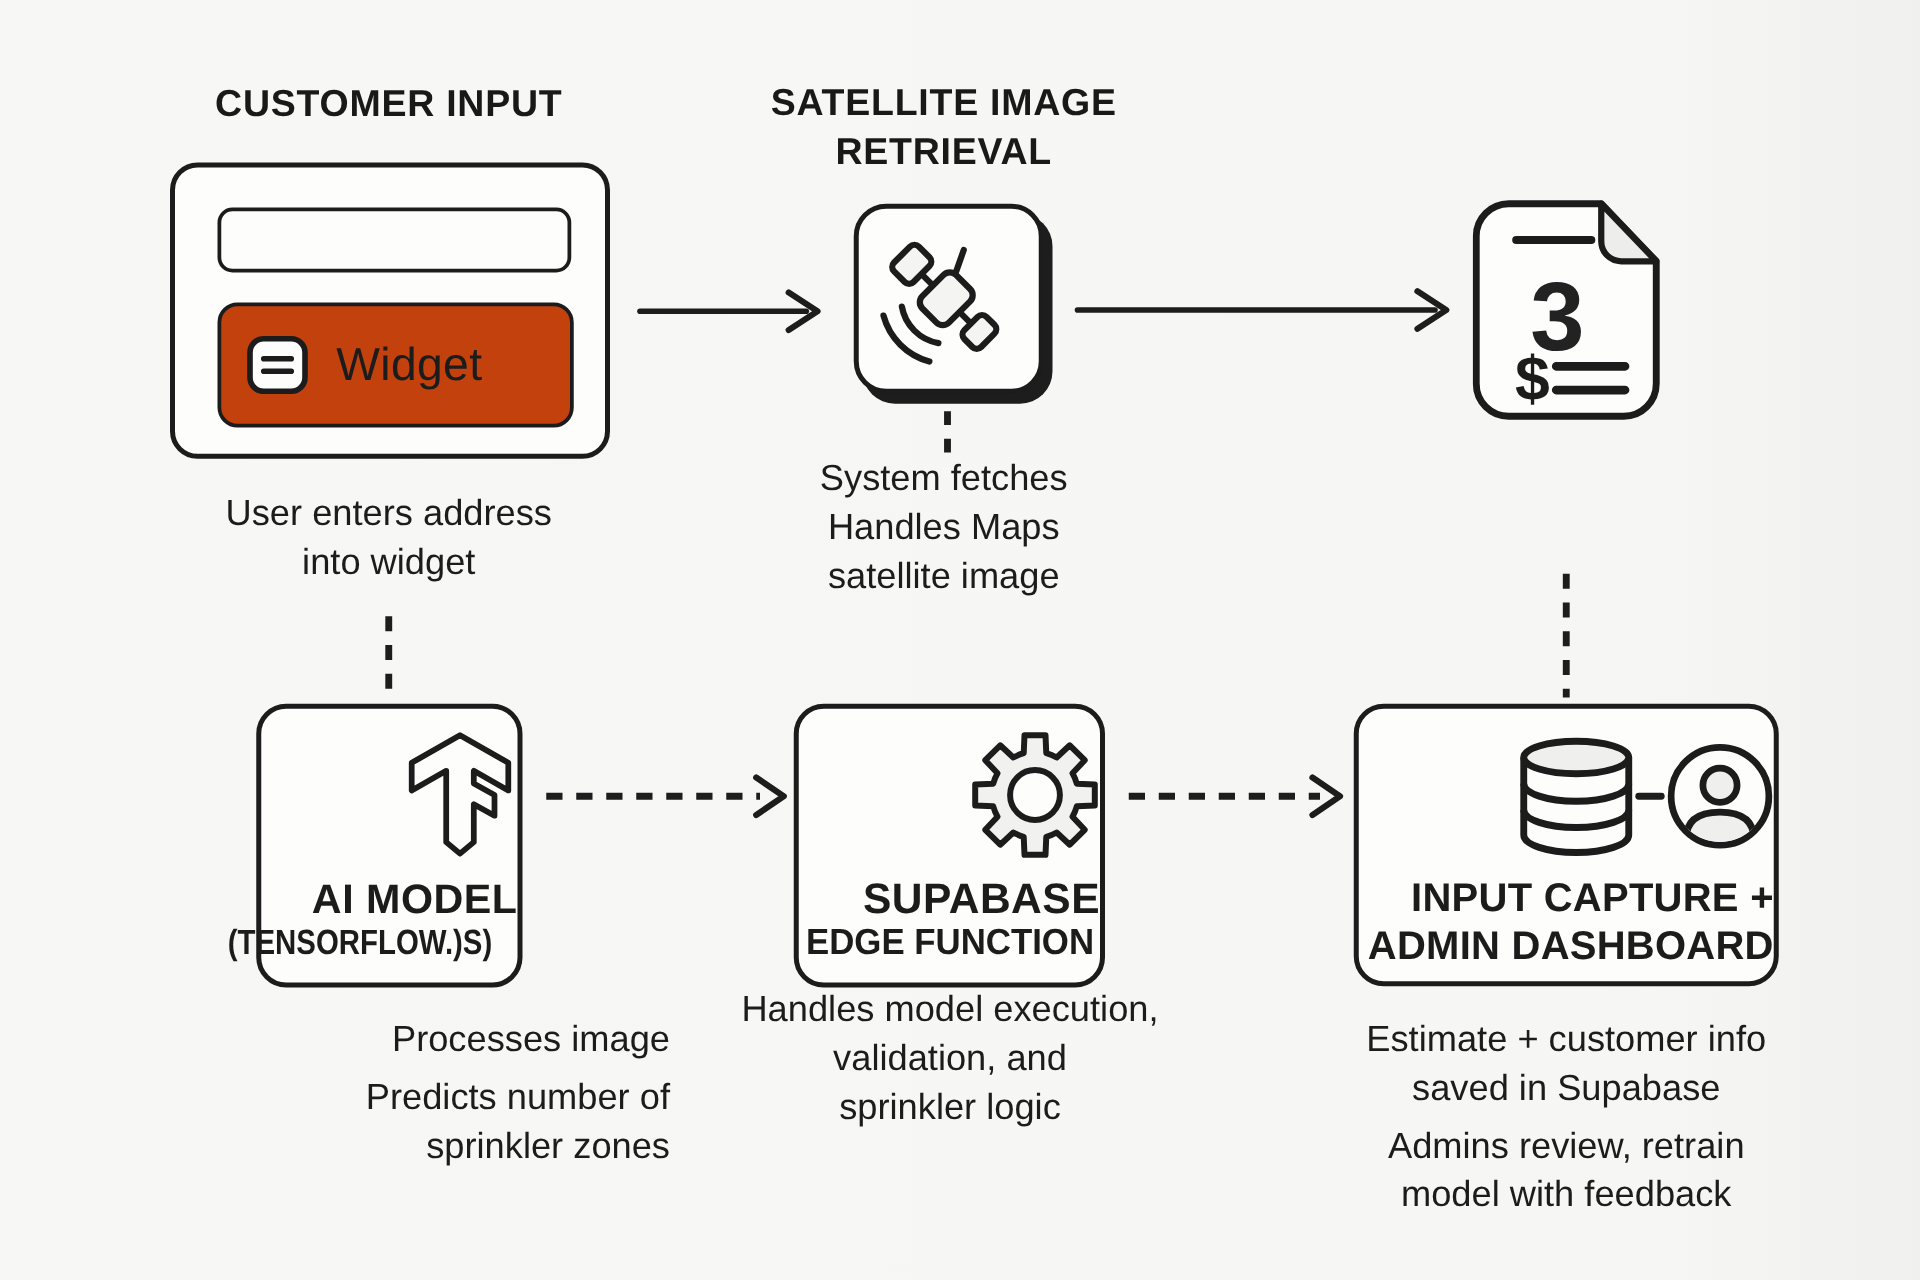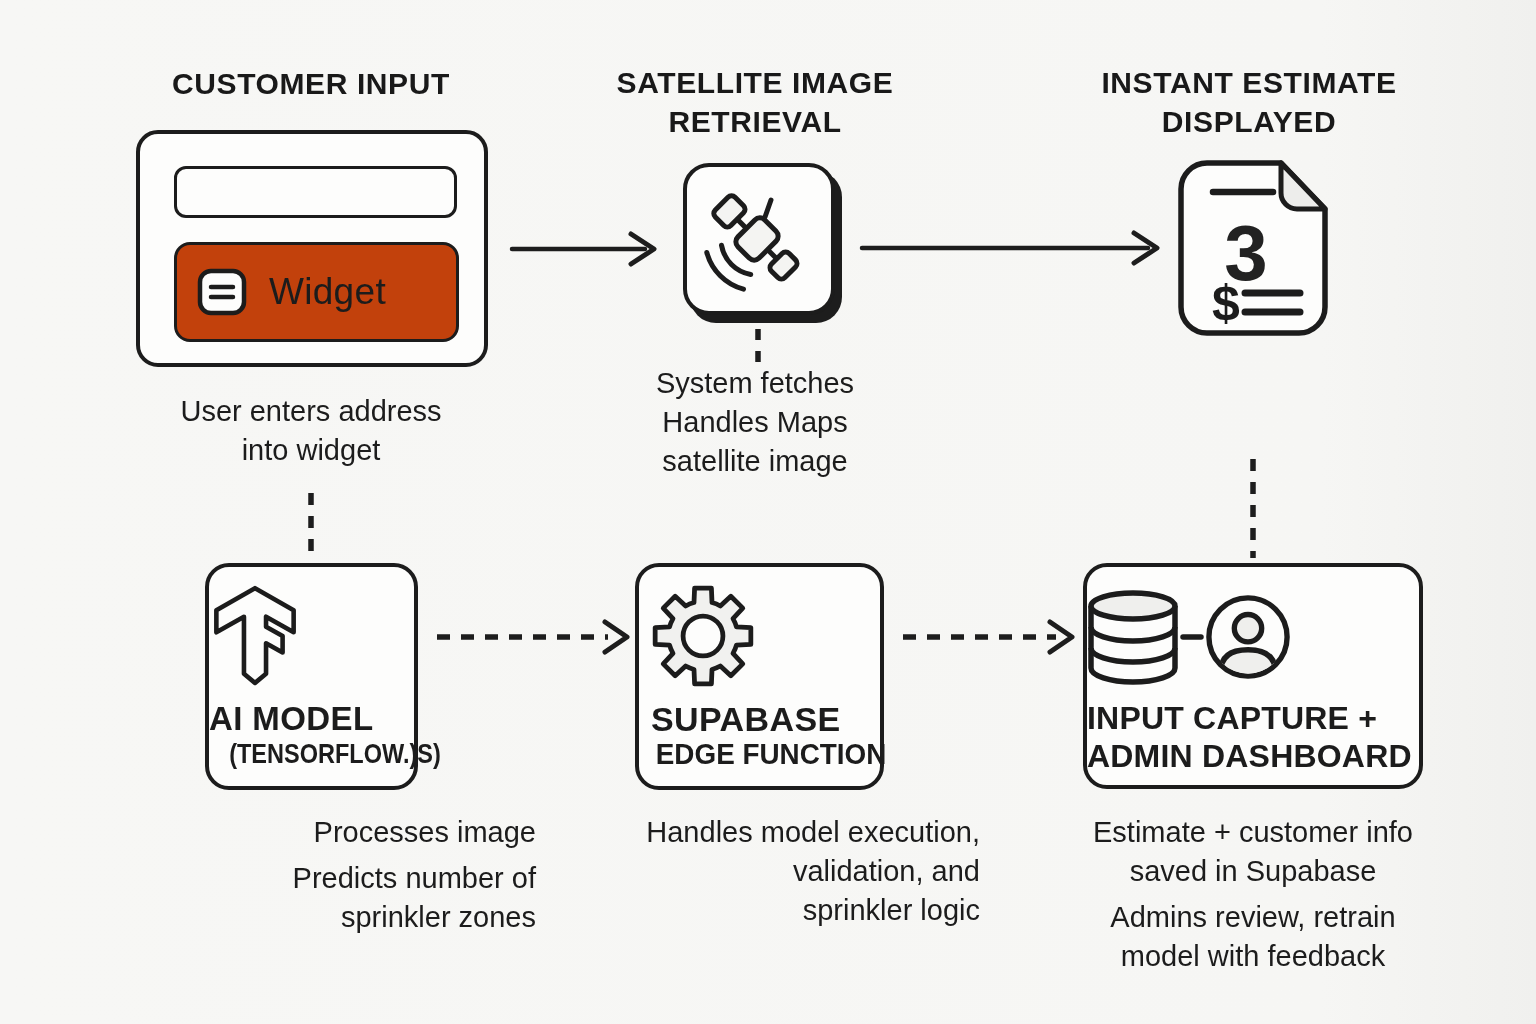--- a/index.html
+++ b/index.html
@@ -40,21 +40,21 @@
     border:3.5px solid #1c1c1c;border-radius:16px;background:#c2410c;box-sizing:border-box;
     display:flex;align-items:center;gap:22px;padding-left:20px;
   }
   .widget-label{font-size:37px;font-weight:500;letter-spacing:.3px;}
 
   
   .shadowed{box-shadow:7px 8px 0 #1d1d1d;}
 
   
   .bottom-node{
-    display:flex;flex-direction:column;align-items:flex-start;box-sizing:border-box;
+    display:flex;flex-direction:column;align-items:flex-end;box-sizing:border-box;
     border-radius:24px;
   }
   .node-label1{font-size:33px;font-weight:800;letter-spacing:.4px;line-height:36px;}
   .node-label2{font-size:28px;font-weight:700;letter-spacing:0;line-height:34px;}
   .condensed{transform:scaleX(.84);transform-origin:center;white-space:nowrap;}
   .semi-condensed{transform:scaleX(.96);transform-origin:center;white-space:nowrap;}
   .lead-label{font-size:32px;font-weight:700;line-height:38px;letter-spacing:.2px;text-align:center;}
 
   .icons-row{display:flex;align-items:center;margin-top:22px;}
 </style>
@@ -93,24 +93,20 @@
       <path d="M1253,459 V558" stroke-dasharray="12 11" stroke-width="5.5" stroke-linecap="butt"></path>
     </g>
   </svg>
 
   <div class="abs heading" style="left:86px;top:64px;width:450px;">
     <div>CUSTOMER INPUT</div>
   </div>
   <div class="abs heading" style="left:552px;top:63px;width:406px;">
     <div>SATELLITE IMAGE</div>
     <div>RETRIEVAL</div>
-  </div>
-  <div class="abs heading" style="left:1034px;top:63px;width:430px;">
-    <div>INSTANT ESTIMATE</div>
-    <div>DISPLAYED</div>
   </div>
 
   <div class="abs node round22" style="left:136px;top:130px;width:352px;height:237px;">
     <div class="mock-input"></div>
     <div class="mock-button">
       <svg width="50" height="48" viewBox="0 0 50 48">
         <rect x="3" y="3" width="44" height="42" rx="11" fill="#fdfdfc" stroke="#1c1c1c" stroke-width="4.5"></rect>
         <path d="M14,19 H36 M14,29 H36" stroke="#1c1c1c" stroke-width="4.5" stroke-linecap="round"></path>
       </svg>
       <span class="widget-label">Widget</span>
@@ -169,21 +165,21 @@
       <path d="M98.6,49.6 L115.2,50.3 L115.2,69.7 L98.6,70.4 A40,40 0 0 1 94.6,80 L105.9,92.1 L92.1,105.9 L80,94.6
                A40,40 0 0 1 70.4,98.6 L69.7,115.2 L50.3,115.2 L49.6,98.6 A40,40 0 0 1 40,94.6 L27.9,105.9 L14.1,92.1
                L25.4,80 A40,40 0 0 1 21.4,70.4 L4.8,69.7 L4.8,50.3 L21.4,49.6 A40,40 0 0 1 25.4,40 L14.1,27.9
                L27.9,14.1 L40,25.4 A40,40 0 0 1 49.6,21.4 L50.3,4.8 L69.7,4.8 L70.4,21.4 A40,40 0 0 1 80,25.4
                L92.1,14.1 L105.9,27.9 L94.6,40 A40,40 0 0 1 98.6,49.6 Z" fill="#f1f1ef" stroke="#1c1c1c" stroke-width="5.5" stroke-linejoin="round"></path>
       <circle cx="60" cy="60" r="23" fill="#fdfdfc" stroke="#1c1c1c" stroke-width="5.5"></circle>
     </svg>
     <div class="node-label1" style="margin-top:13px;font-size:34px;">SUPABASE</div>
     <div class="node-label2 semi-condensed" style="font-size:29px;">EDGE FUNCTION</div>
   </div>
-  <div class="abs caption" style="left:540px;top:813px;width:440px;text-align:right;">
+  <div class="abs caption" style="left:540px;top:789px;width:440px;">
     <div>Handles model execution,</div>
     <div>validation, and</div>
     <div>sprinkler logic</div>
   </div>
 
   <div class="abs node bottom-node" style="left:1083px;top:563px;width:340px;height:226px;">
     <div class="icons-row">
       <svg width="92" height="96" viewBox="0 0 92 96">
         <path d="M4,17 V79 A42,14 0 0 0 88,79 V17" fill="#fdfdfc" stroke="#1c1c1c" stroke-width="5.5"></path>
         <path d="M4,38 A42,14 0 0 0 88,38" fill="none" stroke="#1c1c1c" stroke-width="5.5"></path>

